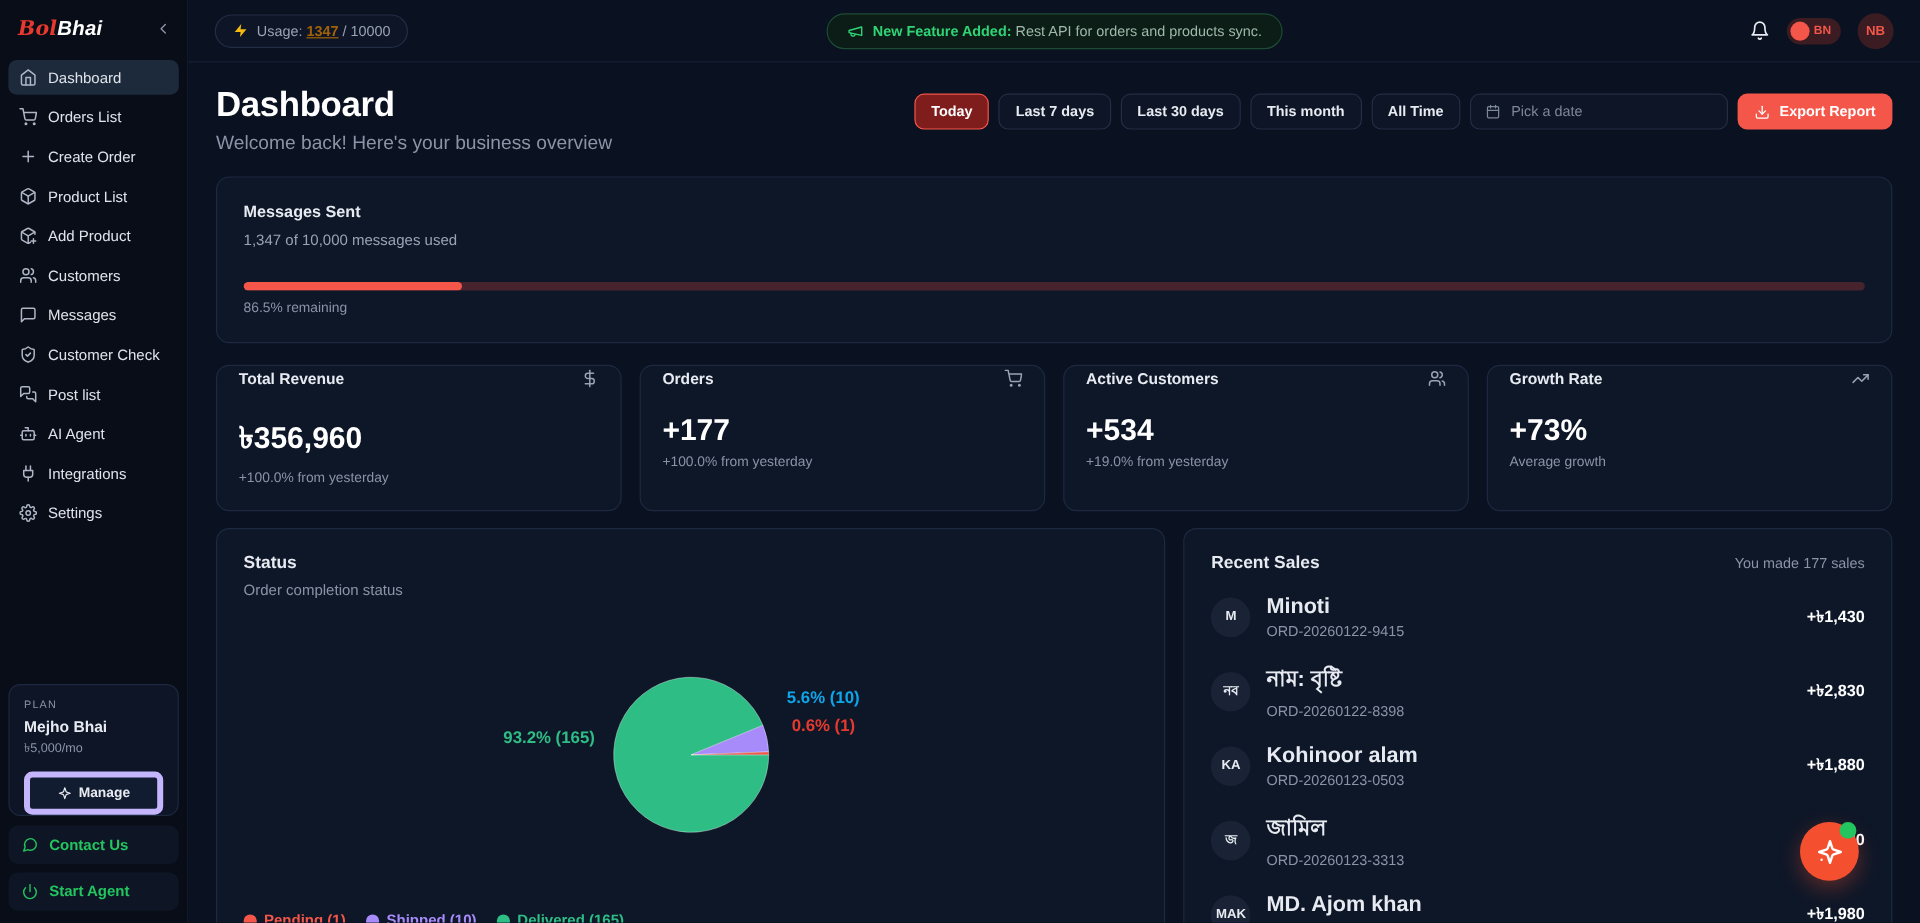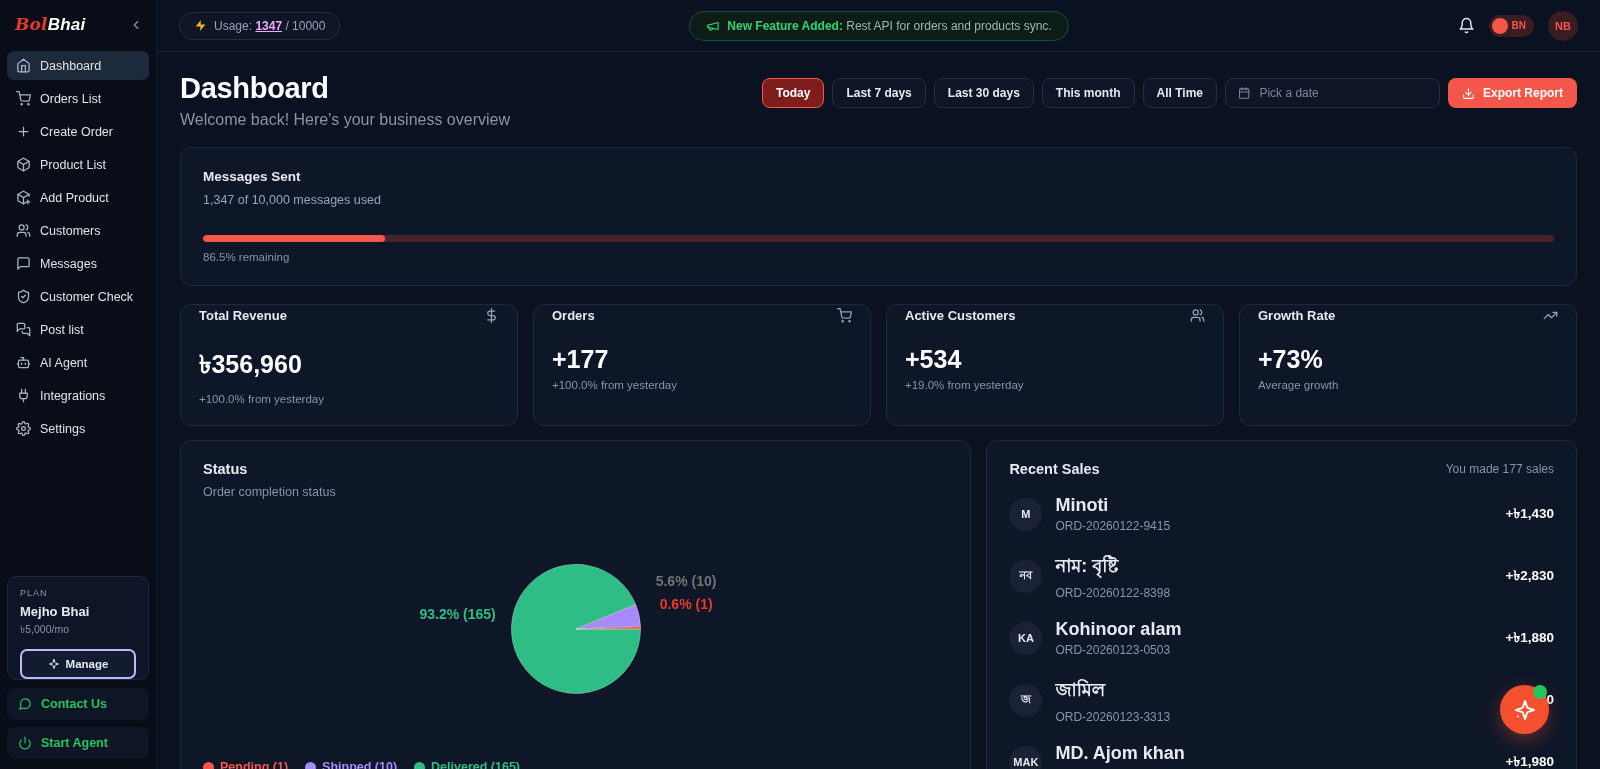--- a/index.html
+++ b/index.html
@@ -33,39 +33,39 @@
   .side-bottom { margin-top:auto; padding-bottom:10px; }
   .plan-card {
     border:1px solid #1d2940; background:#0d1526; border-radius:10px;
     padding:11px 12px 0; margin-bottom:8px;
   }
   .plan-eyebrow { font-size:9px; letter-spacing:1px; color:#8b93a7; }
   .plan-name { font-size:13px; font-weight:bold; margin-top:6px; }
   .plan-price { font-size:10.5px; color:#8b93a7; margin-top:3px; }
   .manage-btn {
     margin-top:10px; width:100%; display:flex; align-items:center; justify-content:center; gap:6px;
-    background:#121c30; border:2px solid #c4b5fd; border-radius:7px;
+    background:#121c30; border:5px solid #c4b5fd; border-radius:7px;
     color:#e7eaf0; font-size:11.5px; font-weight:bold; padding:7px 0; cursor:pointer;
   }
   .side-green-btn {
     display:flex; align-items:center; gap:9px; background:#0e1626; border-radius:8px;
     color:#22c55e; font-size:12.5px; font-weight:bold; padding:9px 11px; margin-top:7px; cursor:pointer;
   }
 
   
   .main { flex:1; display:flex; flex-direction:column; background:#0a1120; position:relative; }
   .topbar {
     height:52px; min-height:52px; display:flex; align-items:center;
     border-bottom:1px solid #162036; padding:0 22px; position:relative;
   }
   .usage-pill {
     display:flex; align-items:center; gap:7px; border:1px solid #232d44;
     background:#0d1526; border-radius:999px; padding:6px 14px; font-size:12px; color:#9aa3b5;
   }
-  .usage-pill b { color:#f0abfc;text-decoration:underline; }
+  .usage-pill b { color:#a16207;text-decoration:underline; }
   .bolt { color:#f5b90f; }
   .banner {
     position:absolute; left:50%; top:50%; transform:translate(-50%,-50%);
     display:flex; align-items:center; gap:8px;
     background:#0c1d17; border:1px solid #1d4c35; border-radius:999px;
     padding:7px 16px; font-size:12px; color:#9fb8aa; white-space:nowrap;
   }
   .banner b { color:#2fd575; }
   .banner .megaphone { color:#2fd575; }
   .top-right { margin-left:auto; display:flex; align-items:center; gap:14px; }
@@ -127,21 +127,21 @@
   .stat-cap { font-size:11.5px; color:#8b93a7; margin-top:5px; }
 
   .bottom-grid { display:grid; grid-template-columns:1.34fr 1fr; gap:15px; margin-top:14px; }
   .status-card { padding:20px 22px; height:430px; overflow:hidden; }
   .card-h { font-size:14.5px; font-weight:bold; }
   .card-sub { font-size:12.5px; color:#8b93a7; margin-top:8px; }
   .pie-area { position:relative; height:340px; margin-top:4px; }
   .pie-svg { position:absolute; left:50%; top:58px; transform:translateX(-50%); }
   .pie-label { position:absolute; font-size:14px; font-weight:bold; white-space:nowrap; }
   .lab-delivered { color:#2ebd85; right:calc(50% + 80px); top:103px; }
-  .lab-shipped { color:#737373; left:calc(50% + 80px); top:70px; }
+  .lab-shipped { color:#0ea5e9; left:calc(50% + 80px); top:70px; }
   .lab-pending { color:#e8392f; left:calc(50% + 84px); top:93px; }
   .legend { position:absolute; left:0; right:0; top:257px; display:flex; gap:17px; }
   .legend-item { display:flex; align-items:center; gap:6px; font-size:12.5px; font-weight:bold; }
   .dot { width:11px; height:11px; border-radius:50%; }
   .li-pending { color:#f4564a; } .li-pending .dot { background:#f4564a; }
   .li-shipped { color:#a78bfa; } .li-shipped .dot { background:#a78bfa; }
   .li-delivered { color:#2ebd85; } .li-delivered .dot { background:#2ebd85; }
 
   .sales-card { padding:20px 22px; height:430px; overflow:hidden; }
   .sales-head { display:flex; align-items:center; justify-content:space-between; }

